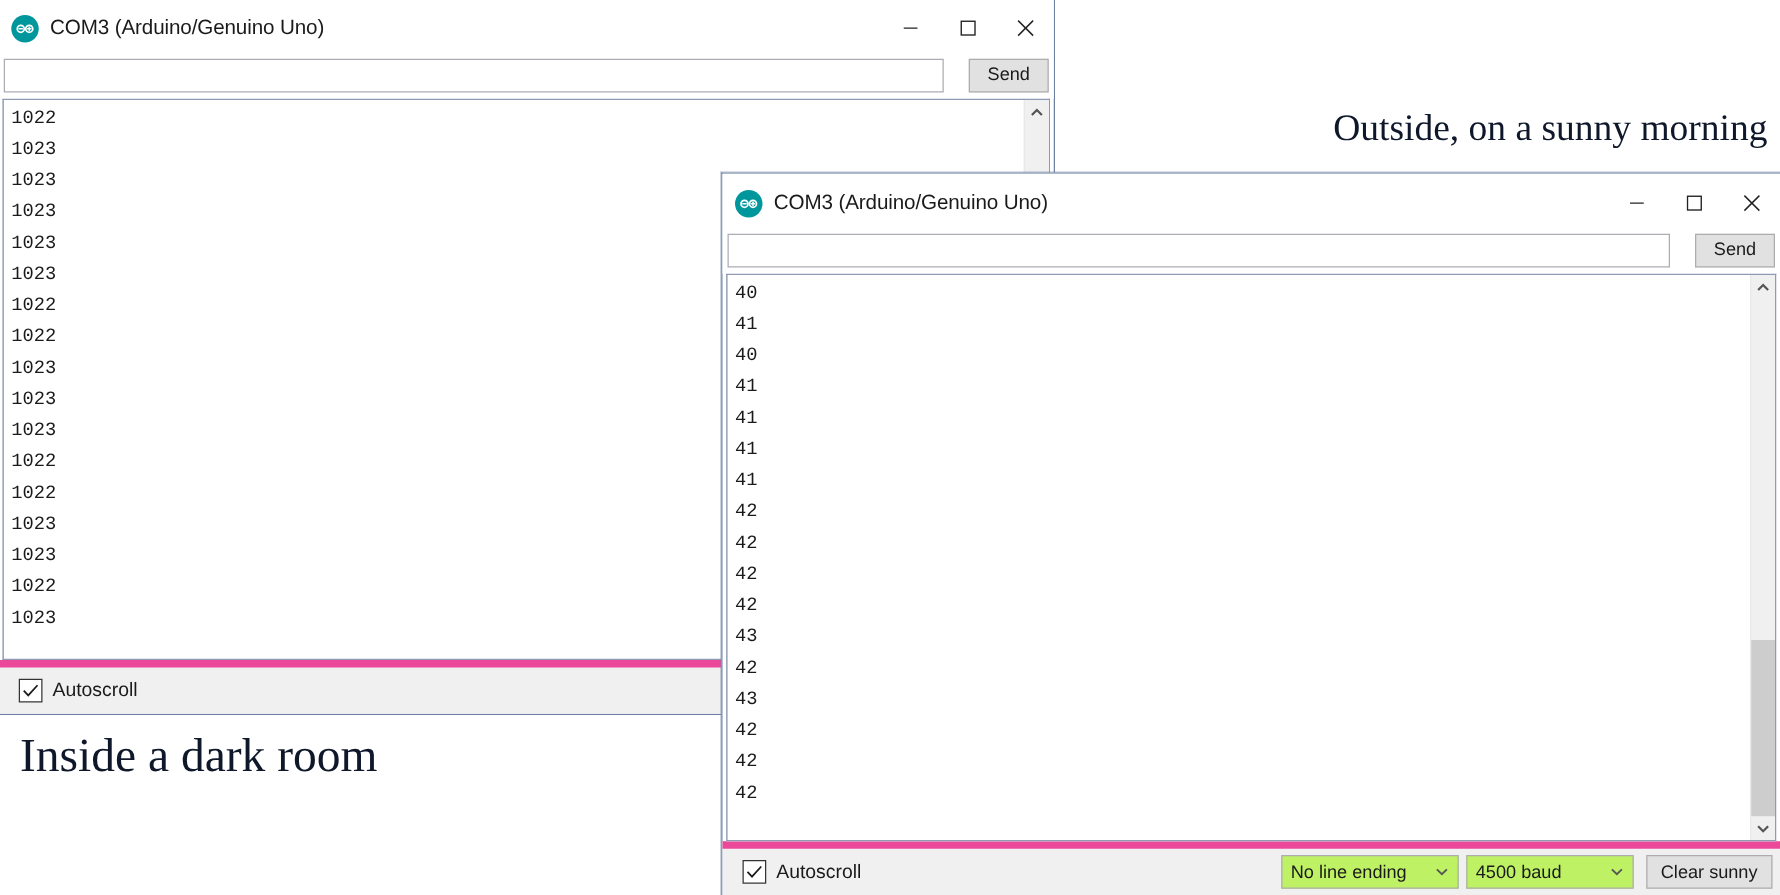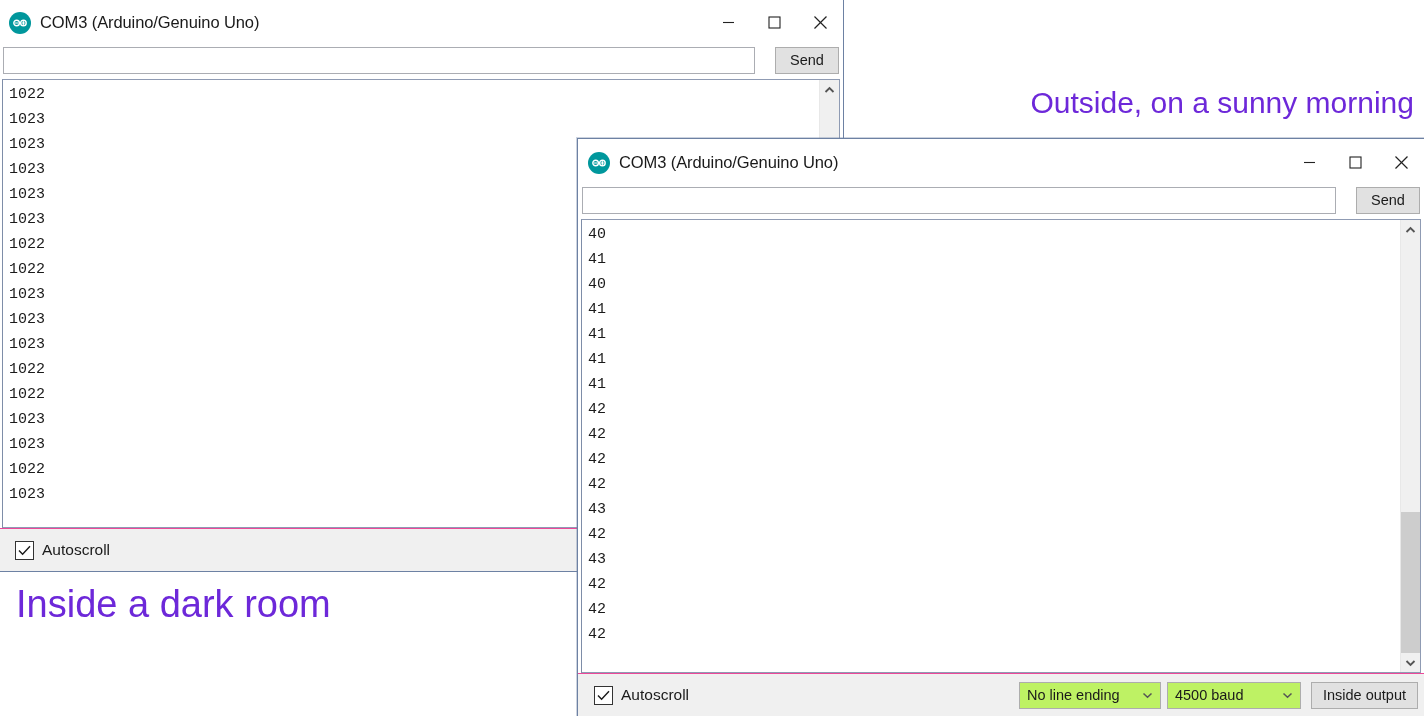--- a/index.html
+++ b/index.html
@@ -166,21 +166,21 @@
     left: 0;
     right: 0;
     background: #cdcdcd;
   }
 
   
   .statusbar {
     height: 43px;
     min-height: 43px;
     background: #f0f0f0;
-    border-top: 1px solid #ec4899;
+    border-top: 6px solid #ec4899;
     display: flex;
     align-items: center;
     padding: 0 6px;
     box-sizing: border-box;
   }
   .autoscroll-group {
     display: flex;
     align-items: center;
     margin-left: 10px;
     cursor: default;
@@ -265,22 +265,22 @@
     height: 578px;
     border-right: none;
     border-bottom: none;
     z-index: 3;
     box-shadow: 0 0 0 1px rgba(109,129,163,0.35);
   }
 
   
   .caption {
     position: absolute;
-    font-family: Liberation Sans, sans-serif;
-    color: #6d28d9;
+    font-family: Liberation Serif, serif;
+    color: #0f172a;
     white-space: nowrap;
   }
   #caption-dark {
     left: 16px;
     top: 583px;
     font-size: 38px;
     z-index: 2;
   }
   #caption-sunny {
     right: 10px;
@@ -456,15 +456,15 @@
     </div>
     <div class="combo" style="width:134px">
       <span class="combo-label">4500 baud</span>
       <span class="spacer"></span>
       <span class="combo-arrow">
         <svg width="11" height="7" viewBox="0 0 11 7">
           <polyline points="1.5,1.5 5.5,5.3 9.5,1.5" fill="none" stroke="#555" stroke-width="1.5"></polyline>
         </svg>
       </span>
     </div>
-    <div class="flat-button">Inside output</div>
+    <div class="flat-button">Clear sunny</div>
   </div>
 </div>
 
 </body></html>

